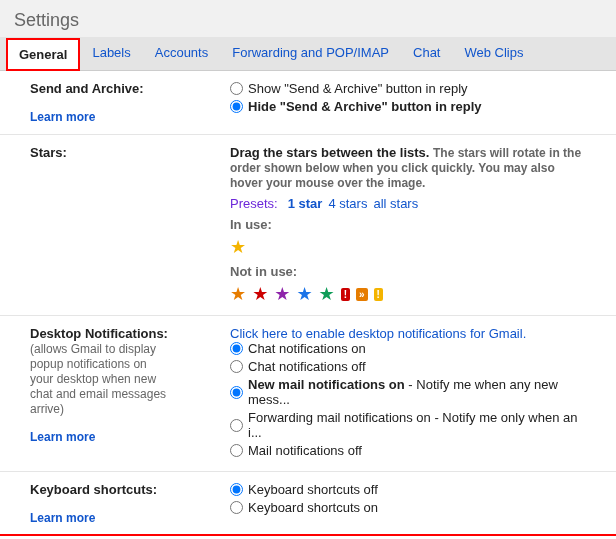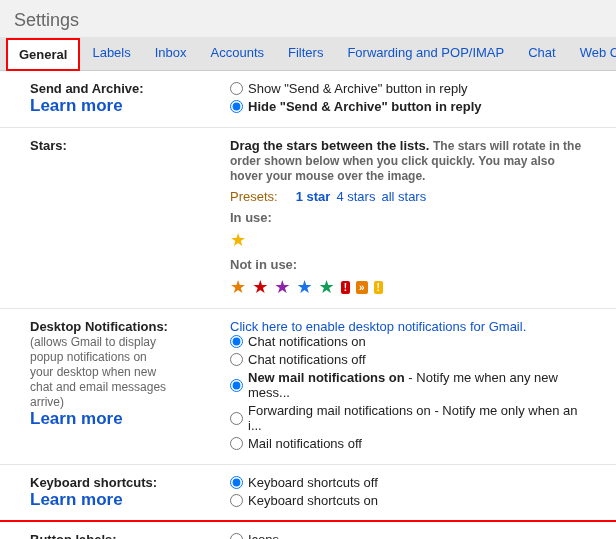--- a/index.html
+++ b/index.html
@@ -64,24 +64,24 @@
       font-size: 13px;
     }
     .label-cell .sublabel {
       font-weight: normal;
       font-size: 12px;
       color: #666;
       text-align: center;
     }
     .learn-more {
       color: #15c;
-      font-size: 17px;
+      font-size: 12px;
       text-decoration: none;
       display: block;
-      margin-top: 0;
+      margin-top: 14px;
     }
     .value-cell {
       color: #222;
       font-size: 13px;
     }
     .radio-row {
       display: flex;
       align-items: center;
       margin-bottom: 3px;
       gap: 5px;
@@ -93,22 +93,22 @@
       color: #15c;
       text-decoration: none;
     }
     .stars-section .presets-row {
       display: flex;
       align-items: center;
       gap: 6px;
       margin-bottom: 6px;
     }
     .presets-label {
-      color: #a16207;
-      margin-right: 12px;
+      color: #6d28d9;
+      margin-right: 4px;
     }
     .star-preset {
       color: #15c;
       cursor: pointer;
     }
     .in-use-label, .not-in-use-label {
       color: #666;
       font-weight: bold;
       margin-bottom: 4px;
       margin-top: 6px;
@@ -163,23 +163,21 @@
     .notification-group { }
   </style>
 </head>
 <body>
 
 <div class="page-title">Settings</div>
 
 <div class="tabs-bar">
   <span class="tab active">General</span>
   <span class="tab">Labels</span>
-  <span class="tab">Inbox</span>
   <span class="tab">Accounts</span>
-  <span class="tab">Filters</span>
   <span class="tab">Forwarding and POP/IMAP</span>
   <span class="tab">Chat</span>
   <span class="tab">Web Clips</span>
 </div>
 
 <div class="content-area">
   <table class="settings-table">
 
     <tbody>
         <tr>

